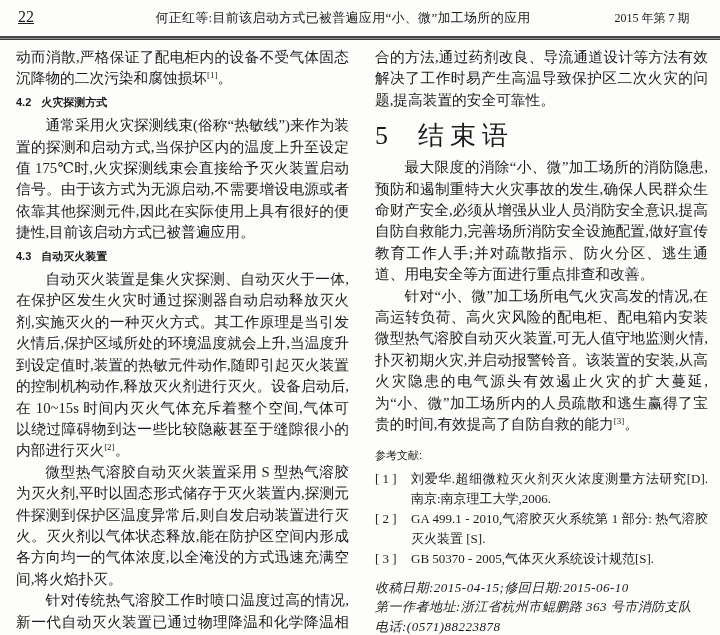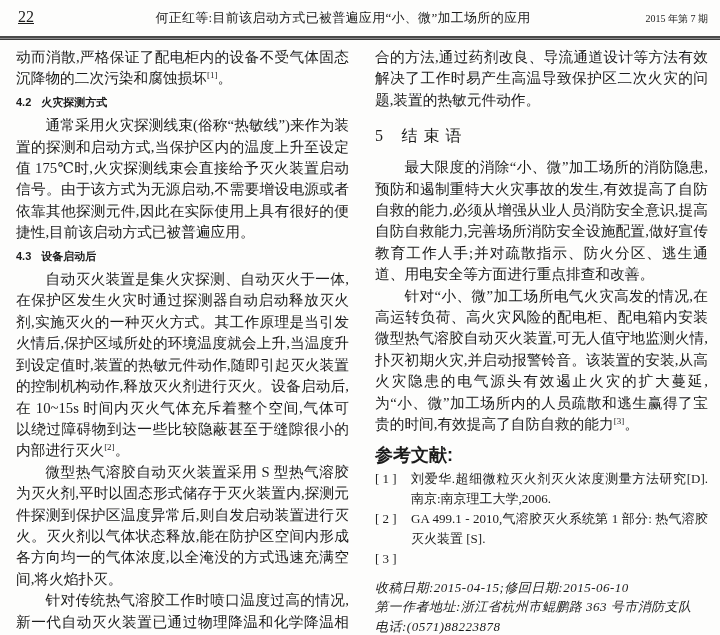--- a/index.html
+++ b/index.html
@@ -13,21 +13,21 @@
     background:#fdfdfc;color:#1b1b1b;
     box-sizing:border-box;
   }
   
   .header{
     position:absolute;top:8px;left:18px;right:12px;
     display:flex;align-items:baseline;
   }
   .pnum{font-size:16px;width:72px;flex-shrink:0;text-decoration:underline;}
   .rtitle{flex:1;text-align:center;font-size:13px;letter-spacing:0.3px;}
-  .issue{width:112px;flex-shrink:0;text-align:right;font-size:10px;}
+  .issue{width:112px;flex-shrink:0;text-align:center;font-size:12px;}
   .rule{
     position:absolute;top:36px;left:0;width:720px;height:4px;
     background:linear-gradient(to bottom,#4a4a4a 0 2px,#8d8d8d 2px 3px,#3c3c3c 3px 4px);
   }
   
   .columns{
     position:absolute;top:47px;left:16px;right:12px;bottom:2px;
     display:flex;gap:26px;
   }
   .col{
@@ -44,31 +44,31 @@
   
   .sec-h{
     text-indent:0 !important;
     font-family:"Liberation Sans","DejaVu Sans",sans-serif;
     font-weight:bold;font-size:11px;
     margin:2px 0 !important;
   }
   .sec-h .num{margin-right:0.9em;}
   
   .big-h{
-    font-size:16px;font-weight:normal;
+    font-size:26px;font-weight:normal;
     margin:13px 0 10px 0;line-height:23px;
     text-indent:0;
   }
   .big-h .num5{margin-right:1.15em;}
   .big-h .t5{letter-spacing:6px;}
   
   .refs-h{
     text-indent:0 !important;
     font-family:"Liberation Sans","DejaVu Sans",sans-serif;
-    font-weight:bold;font-size:18px;
+    font-weight:normal;font-size:11px;
     margin:9px 0 3px 0 !important;
   }
   .refs{font-size:13px;line-height:20px;}
   .ref{display:flex;}
   .ref .rl{width:36px;flex-shrink:0;}
   .ref .rt{flex:1;text-align:justify;}
   
   .foot{
     margin-top:9px;
     font-style:italic;font-size:13px;line-height:19.5px;
@@ -89,51 +89,52 @@
 
   <div class="columns">
 
     <div class="col">
       <p class="cont"><span>动而消散,严格保证了配电柜内的设备不受气体固态沉降物的二次污染和腐蚀损坏</span><sup class="cite">[1]</sup><span>。</span></p>
 
       <p class="sec-h"><span class="num">4.2</span><span>火灾探测方式</span></p>
 
       <p>通常采用火灾探测线束(俗称“热敏线”)来作为装置的探测和启动方式,当保护区内的温度上升至设定值 175℃时,火灾探测线束会直接给予灭火装置启动信号。由于该方式为无源启动,不需要增设电源或者依靠其他探测元件,因此在实际使用上具有很好的便捷性,目前该启动方式已被普遍应用。</p>
 
-      <p class="sec-h"><span class="num">4.3</span><span>设备启动后</span></p>
+      <p class="sec-h"><span class="num">4.3</span><span>自动灭火装置</span></p>
 
       <p><span>自动灭火装置是集火灾探测、自动灭火于一体,在保护区发生火灾时通过探测器自动启动释放灭火剂,实施灭火的一种灭火方式。其工作原理是当引发火情后,保护区域所处的环境温度就会上升,当温度升到设定值时,装置的热敏元件动作,随即引起灭火装置的控制机构动作,释放灭火剂进行灭火。设备启动后,在 10~15s 时间内灭火气体充斥着整个空间,气体可以绕过障碍物到达一些比较隐蔽甚至于缝隙很小的内部进行灭火</span><sup class="cite">[2]</sup><span>。</span></p>
 
       <p>微型热气溶胶自动灭火装置采用 S 型热气溶胶为灭火剂,平时以固态形式储存于灭火装置内,探测元件探测到保护区温度异常后,则自发启动装置进行灭火。灭火剂以气体状态释放,能在防护区空间内形成各方向均一的气体浓度,以全淹没的方式迅速充满空间,将火焰扑灭。</p>
 
       <p>针对传统热气溶胶工作时喷口温度过高的情况,新一代自动灭火装置已通过物理降温和化学降温相结</p>
     </div>
 
     <div class="col">
-      <p class="cont">合的方法,通过药剂改良、导流通道设计等方法有效解决了工作时易产生高温导致保护区二次火灾的问题,装置的热敏元件动作。</p>
+      <p class="cont">合的方法,通过药剂改良、导流通道设计等方法有效解决了工作时易产生高温导致保护区二次火灾的问题,提高装置的安全可靠性。</p>
 
       <div class="big-h"><span class="num5">5</span><span class="t5">结束语</span></div>
 
-      <p>最大限度的消除“小、微”加工场所的消防隐患,预防和遏制重特大火灾事故的发生,有效提高了自防自救的能力,必须从增强从业人员消防安全意识,提高自防自救能力,完善场所消防安全设施配置,做好宣传教育工作人手;并对疏散指示、防火分区、逃生通道、用电安全等方面进行重点排查和改善。</p>
+      <p>最大限度的消除“小、微”加工场所的消防隐患,预防和遏制重特大火灾事故的发生,确保人民群众生命财产安全,必须从增强从业人员消防安全意识,提高自防自救能力,完善场所消防安全设施配置,做好宣传教育工作人手;并对疏散指示、防火分区、逃生通道、用电安全等方面进行重点排查和改善。</p>
 
       <p><span>针对“小、微”加工场所电气火灾高发的情况,在高运转负荷、高火灾风险的配电柜、配电箱内安装微型热气溶胶自动灭火装置,可无人值守地监测火情,扑灭初期火灾,并启动报警铃音。该装置的安装,从高火灾隐患的电气源头有效遏止火灾的扩大蔓延,为“小、微”加工场所内的人员疏散和逃生赢得了宝贵的时间,有效提高了自防自救的能力</span><sup class="cite">[3]</sup><span>。</span></p>
 
       <p class="refs-h">参考文献:</p>
 
       <div class="refs">
         <div class="ref">
           <span class="rl">[ 1 ]</span>
           <span class="rt">刘爱华.超细微粒灭火剂灭火浓度测量方法研究[D]. 南京:南京理工大学,2006.</span>
         </div>
         <div class="ref">
           <span class="rl">[ 2 ]</span>
           <span class="rt">GA 499.1 - 2010,气溶胶灭火系统第 1 部分: 热气溶胶灭火装置 [S].</span>
         </div>
         <div class="ref">
           <span class="rl">[ 3 ]</span>
+          <span class="rt">GB 50370 - 2005,气体灭火系统设计规范[S].</span>
         </div>
       </div>
 
       <div class="foot">
         <div>收稿日期:2015-04-15;修回日期:2015-06-10</div>
         <div>第一作者地址:浙江省杭州市鲲鹏路 363 号市消防支队</div>
         <div>电话:(0571)88223878</div>
       </div>
     </div>
 

